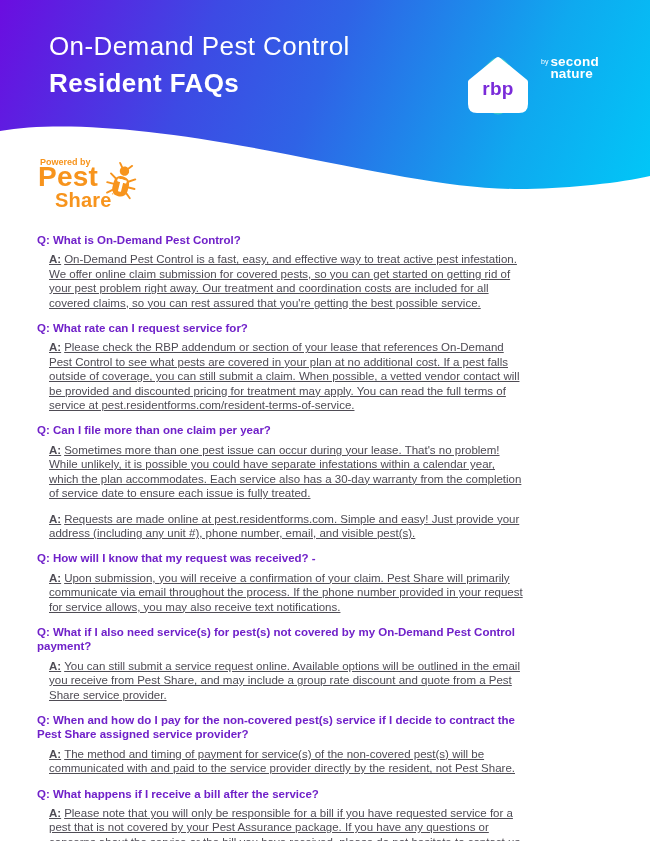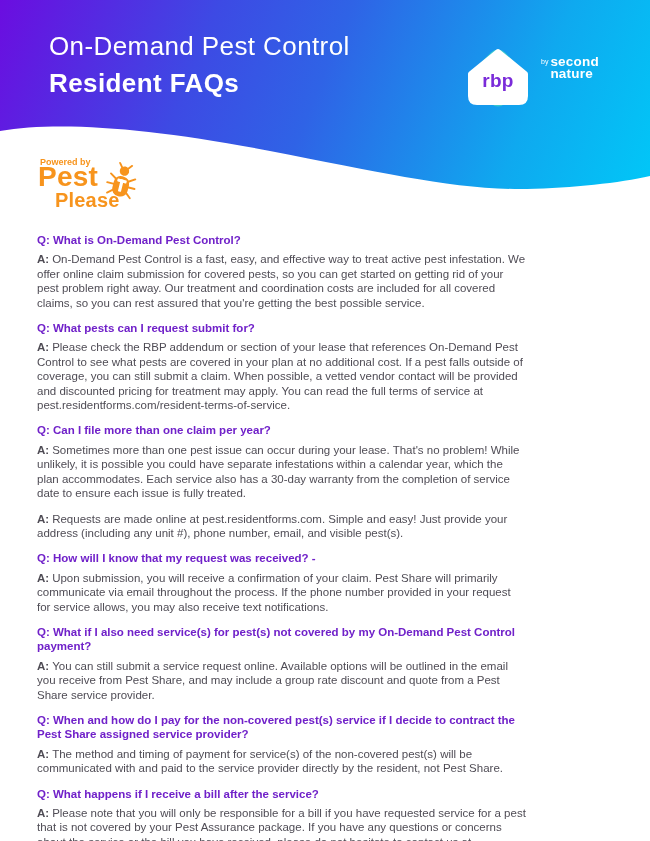--- a/index.html
+++ b/index.html
@@ -47,21 +47,21 @@
     font-size: 26px;
     font-weight: 700;
     line-height: 37px;
     letter-spacing: 0.4px;
   }
 
   
   .rbp-logo {
     position: absolute;
     left: 466px;
-    top: 44px;
+    top: 52px;
     width: 64px;
     height: 66px;
   }
   .rbp-diamond {
     position: absolute;
     left: 9px; top: 11px;
     width: 46px; height: 46px;
     background: #38c6cf;
     border-radius: 10px;
     transform: rotate(45deg);
@@ -152,21 +152,22 @@
     font-size: 11.5px;
     font-weight: 700;
     line-height: 14.4px;
     margin: 0 0 5px 0;
   }
   .faq-a {
     color: #4f4c55;
     font-size: 11.5px;
     font-weight: 400;
     line-height: 14.4px;
-    margin: 0 0 11px 0;
+    margin: 0 0 11px 12px;
+    text-decoration: underline;
   }
   .a-prefix { font-weight: 700; margin-right: 3px; }
 </style>
 </head>
 <body>
 
 <div class="page">
 
   <div class="header">
     <svg class="wave-svg" viewBox="0 0 650 215" preserveAspectRatio="none" aria-hidden="true">
@@ -192,21 +193,21 @@
         <span class="sn-l1">second</span>
         <span class="sn-l2">nature</span>
       </span>
     </div>
   </div>
 
   <div class="powered">
     <div class="powered-label">Powered by</div>
     <span class="powered-word1">Pest</span>
     <div class="powered-row2">
-      <span class="powered-word2">Please</span><span class="powered-tm">™</span>
+      <span class="powered-word2">Share</span><span class="powered-tm">™</span>
     </div>
     <svg class="bug-svg" viewBox="0 0 40 46" aria-hidden="true">
       <g stroke="#f7941d" stroke-width="2.4" stroke-linecap="round" fill="none">
         <line x1="16" y1="6" x2="12" y2="1"></line>
         <line x1="24" y1="6" x2="28" y2="1"></line>
         <line x1="12" y1="22" x2="4" y2="17"></line>
         <line x1="11" y1="29" x2="2" y2="29"></line>
         <line x1="12" y1="36" x2="5" y2="42"></line>
         <line x1="28" y1="22" x2="36" y2="17"></line>
         <line x1="29" y1="29" x2="38" y2="29"></line>
@@ -220,21 +221,21 @@
   </div>
 
   <div class="main">
 
     <section class="faq-item">
       <h3 class="faq-q">Q: What is On-Demand Pest Control?</h3>
       <p class="faq-a"><strong class="a-prefix">A:</strong><span>On-Demand Pest Control is a fast, easy, and effective way to treat active pest infestation. We offer online claim submission for covered pests, so you can get started on getting rid of your pest problem right away. Our treatment and coordination costs are included for all covered claims, so you can rest assured that you're getting the best possible service.</span></p>
     </section>
 
     <section class="faq-item">
-      <h3 class="faq-q">Q: What pests can I request submit for?</h3>
+      <h3 class="faq-q">Q: What rate can I request service for?</h3>
       <p class="faq-a"><strong class="a-prefix">A:</strong><span>Please check the RBP addendum or section of your lease that references On-Demand Pest Control to see what pests are covered in your plan at no additional cost. If a pest falls outside of coverage, you can still submit a claim. When possible, a vetted vendor contact will be provided and discounted pricing for treatment may apply. You can read the full terms of service at pest.residentforms.com/resident-terms-of-service.</span></p>
     </section>
 
     <section class="faq-item">
       <h3 class="faq-q">Q: Can I file more than one claim per year?</h3>
       <p class="faq-a"><strong class="a-prefix">A:</strong><span>Sometimes more than one pest issue can occur during your lease. That's no problem! While unlikely, it is possible you could have separate infestations within a calendar year, which the plan accommodates. Each service also has a 30-day warranty from the completion of service date to ensure each issue is fully treated.</span></p>
     </section>
 
     <section class="faq-item">
       <p class="faq-a"><strong class="a-prefix">A:</strong><span>Requests are made online at pest.residentforms.com. Simple and easy! Just provide your address (including any unit #), phone number, email, and visible pest(s).</span></p>

